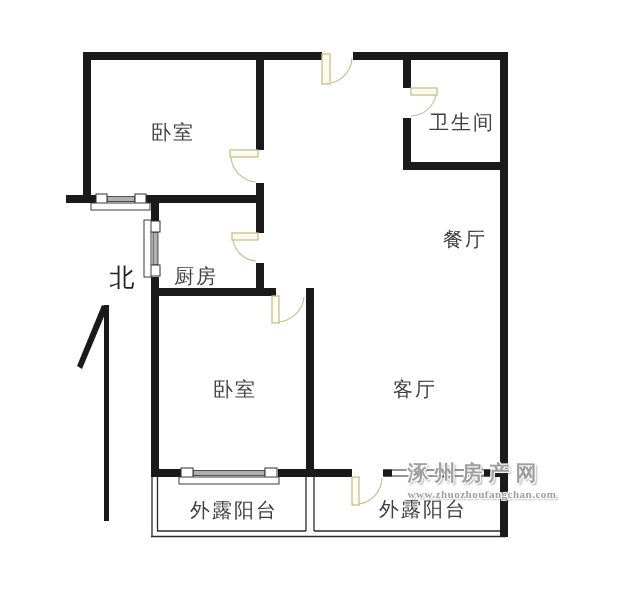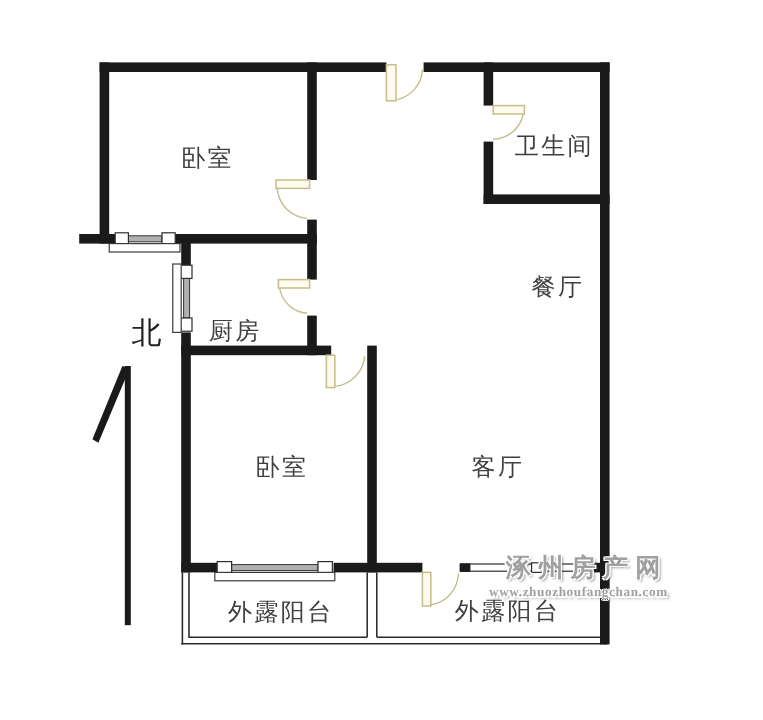--- a/index.html
+++ b/index.html
@@ -21,21 +21,21 @@
   .room-label{
     position:absolute;z-index:3;transform:translate(-50%,-50%);
     font-size:20px;letter-spacing:2px;color:var(--label,#404040);white-space:nowrap;
   }
   .north-label{
     position:absolute;z-index:3;transform:translate(-50%,-50%);
     font-size:25px;color:#222;white-space:nowrap;
   }
   .watermark{
     position:absolute;z-index:5;left:482px;top:461px;transform:translateX(-50%);
-    text-align:right;color:var(--watermark,#a0a0a0);font-weight:bold;white-space:nowrap;
+    text-align:left;color:var(--watermark,#a0a0a0);font-weight:bold;white-space:nowrap;
     text-shadow:-1px -1px 0 #fff,1px -1px 0 #fff,-1px 1px 0 #fff,1px 1px 0 #fff,2px 2px 2px rgba(60,60,60,.45);
   }
   .watermark .wm-name{font-size:21px;letter-spacing:6px;line-height:24px;}
   .watermark .wm-url{font-size:11px;letter-spacing:0.5px;line-height:15px;margin-top:2px;}
 </style>
 </head>
 <body>
 
 <div class="canvas">
 

